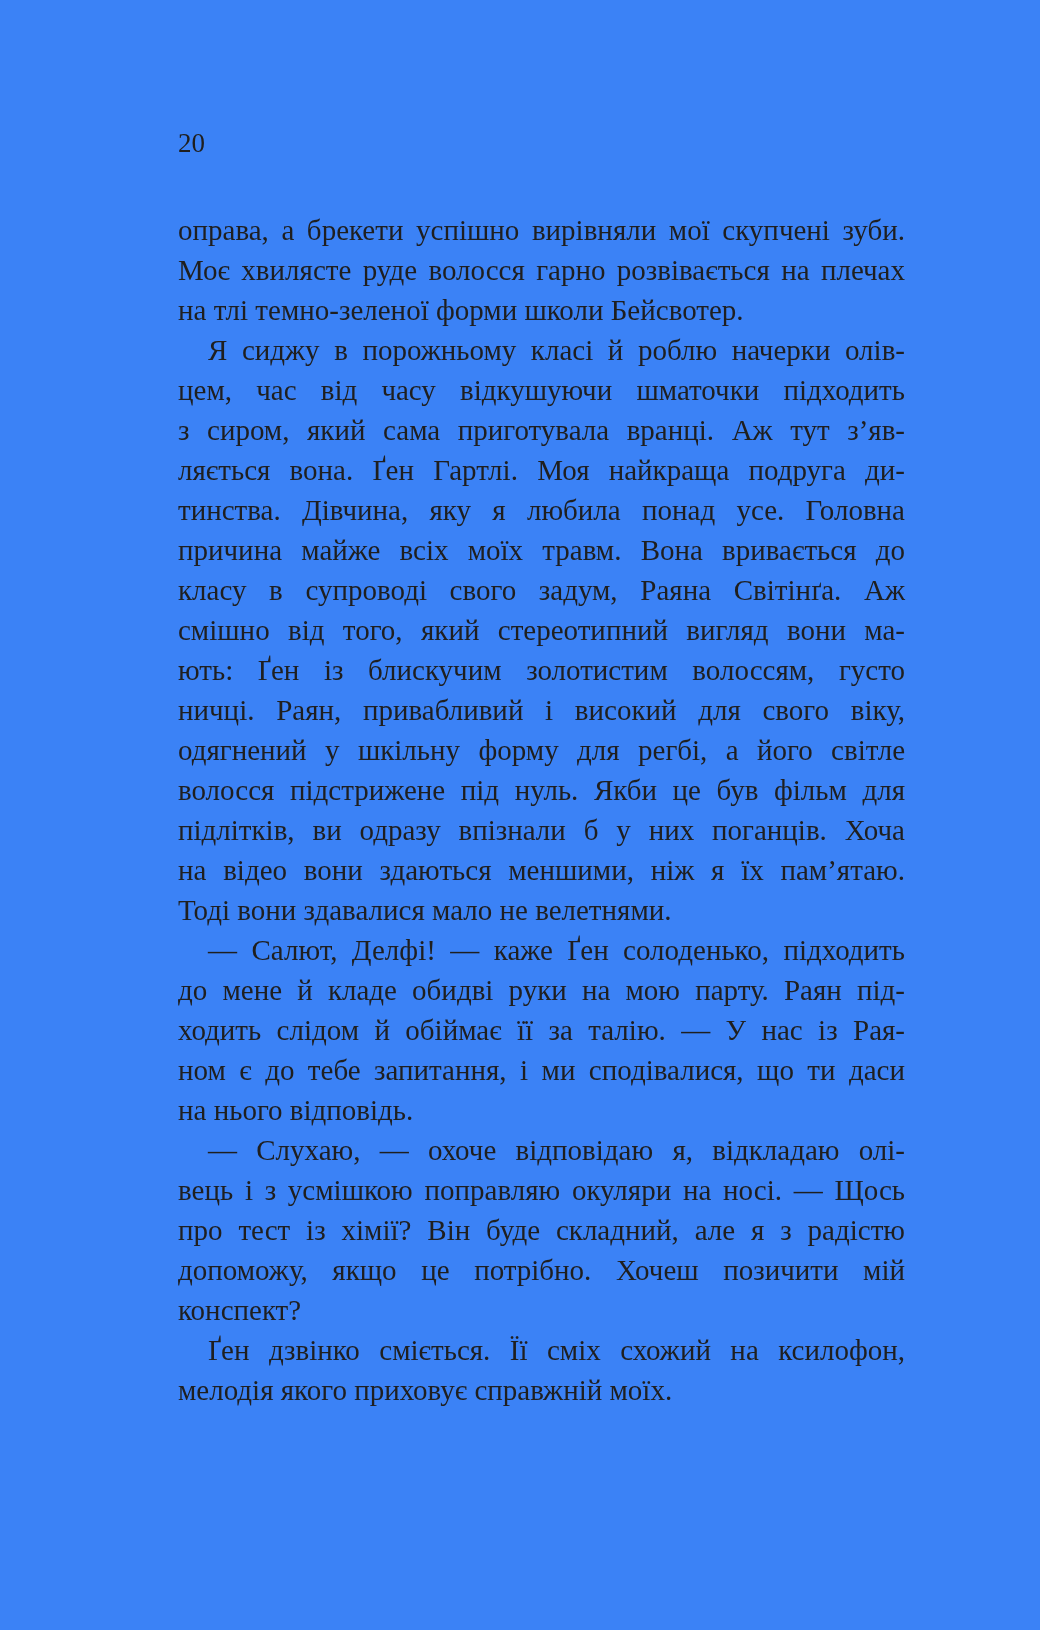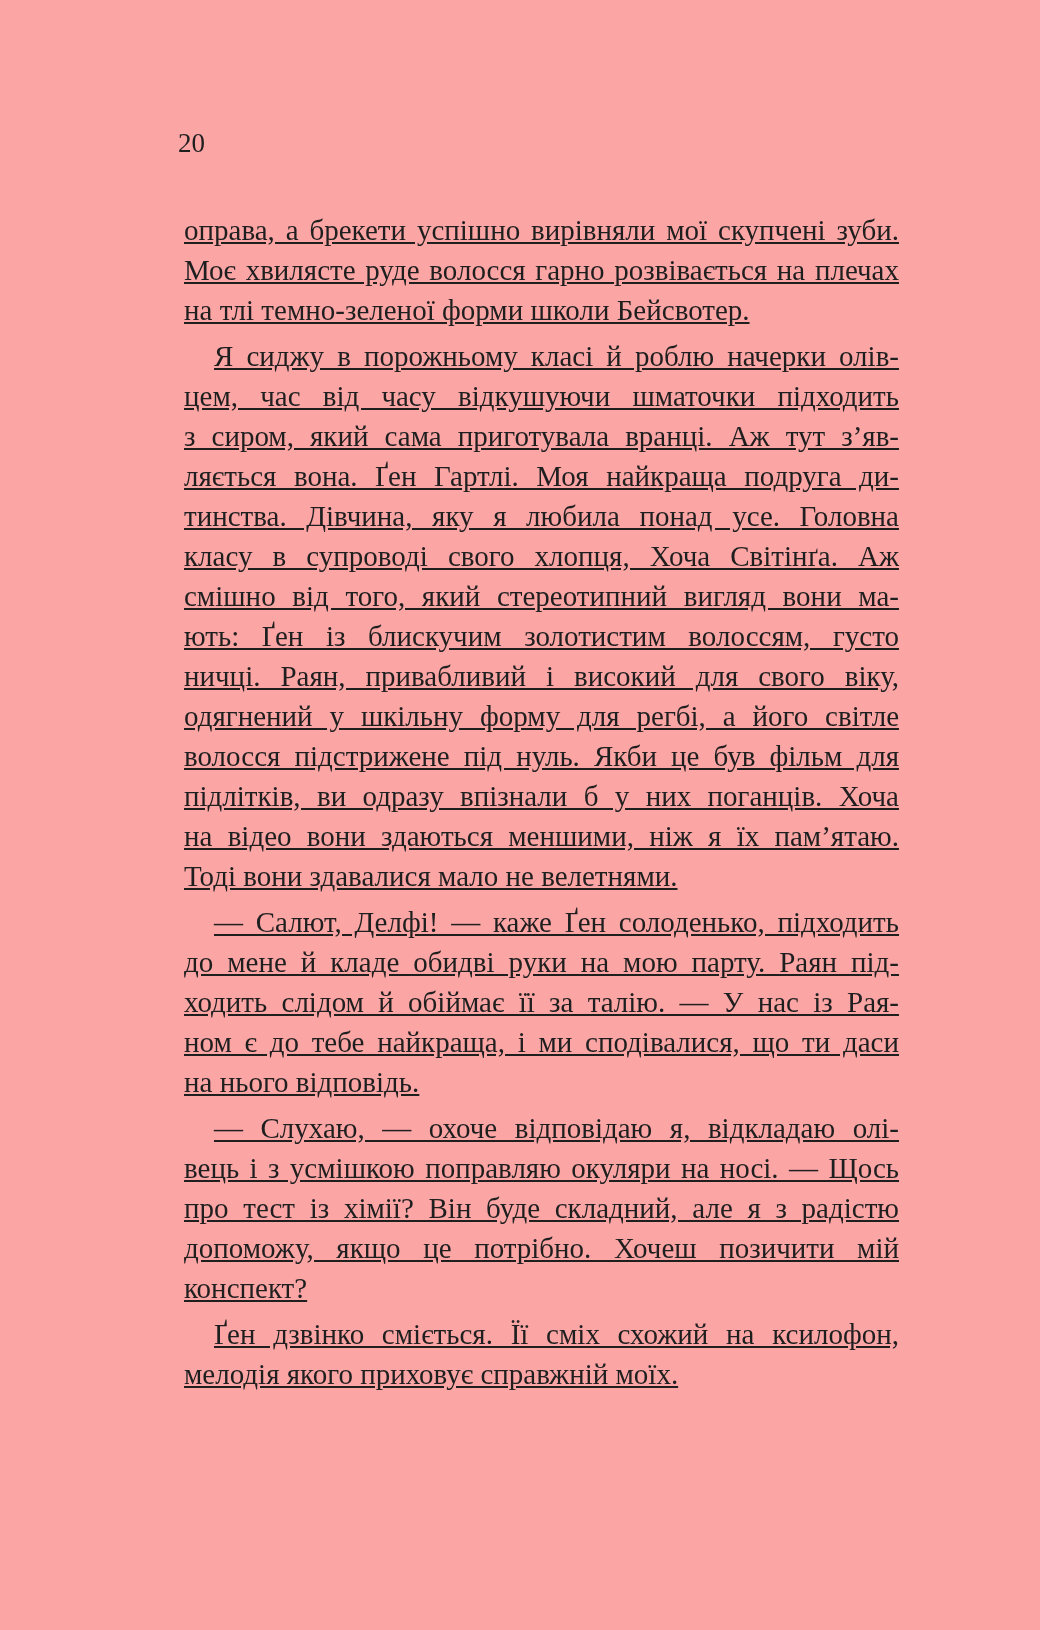--- a/index.html
+++ b/index.html
@@ -12,35 +12,34 @@
     height: 1630px;
     font-family: "Liberation Serif", "DejaVu Serif", serif;
     color: #1f1f1f;
     overflow: hidden;
   }
   .page {
     box-sizing: border-box;
     width: 1040px;
     height: 1630px;
     padding: 123px 135px 0 178px;
-    background: #fca5a5;
+    background: #3b82f6;
   }
   .page-number {
     font-size: 27px;
     line-height: 40px;
     margin-bottom: 47px;
     text-align: left;
   }
   .text-block {
     width: 727px;
   }
   .paragraph {
-    margin: 6px;
+    margin: 0;
     padding: 0;
-    text-decoration: underline;
   }
   .line {
     font-size: 29px;
     line-height: 40px;
     text-align: justify;
     text-align-last: justify;
     letter-spacing: 0;
   }
   .line.para-end {
     text-align: left;
@@ -60,35 +59,36 @@
         <div class="line">оправа, а брекети успішно вирівняли мої скупчені зуби.</div>
         <div class="line">Моє хвилясте руде волосся гарно розвівається на плечах</div>
         <div class="line para-end">на тлі темно-зеленої форми школи Бейсвотер.</div>
       </div>
       <div class="paragraph">
         <div class="line indented">Я сиджу в порожньому класі й роблю начерки олів-</div>
         <div class="line">цем, час від часу відкушуючи шматочки підходить</div>
         <div class="line">з сиром, який сама приготувала вранці. Аж тут з’яв-</div>
         <div class="line">ляється вона. Ґен Гартлі. Моя найкраща подруга ди-</div>
         <div class="line">тинства. Дівчина, яку я любила понад усе. Головна</div>
-        <div class="line">класу в супроводі свого хлопця, Хоча Світінґа. Аж</div>
+        <div class="line">причина майже всіх моїх травм. Вона вривається до</div>
+        <div class="line">класу в супроводі свого задум, Раяна Світінґа. Аж</div>
         <div class="line">смішно від того, який стереотипний вигляд вони ма-</div>
         <div class="line">ють: Ґен із блискучим золотистим волоссям, густо</div>
         <div class="line">ничці. Раян, привабливий і високий для свого віку,</div>
         <div class="line">одягнений у шкільну форму для регбі, а його світле</div>
         <div class="line">волосся підстрижене під нуль. Якби це був фільм для</div>
         <div class="line">підлітків, ви одразу впізнали б у них поганців. Хоча</div>
         <div class="line">на відео вони здаються меншими, ніж я їх пам’ятаю.</div>
         <div class="line para-end">Тоді вони здавалися мало не велетнями.</div>
       </div>
       <div class="paragraph">
         <div class="line indented">— Салют, Делфі! — каже Ґен солоденько, підходить</div>
         <div class="line">до мене й кладе обидві руки на мою парту. Раян під-</div>
         <div class="line">ходить слідом й обіймає її за талію. — У нас із Рая-</div>
-        <div class="line">ном є до тебе найкраща, і ми сподівалися, що ти даси</div>
+        <div class="line">ном є до тебе запитання, і ми сподівалися, що ти даси</div>
         <div class="line para-end">на нього відповідь.</div>
       </div>
       <div class="paragraph">
         <div class="line indented">— Слухаю, — охоче відповідаю я, відкладаю олі-</div>
         <div class="line">вець і з усмішкою поправляю окуляри на носі. — Щось</div>
         <div class="line">про тест із хімії? Він буде складний, але я з радістю</div>
         <div class="line">допоможу, якщо це потрібно. Хочеш позичити мій</div>
         <div class="line para-end">конспект?</div>
       </div>
       <div class="paragraph">

